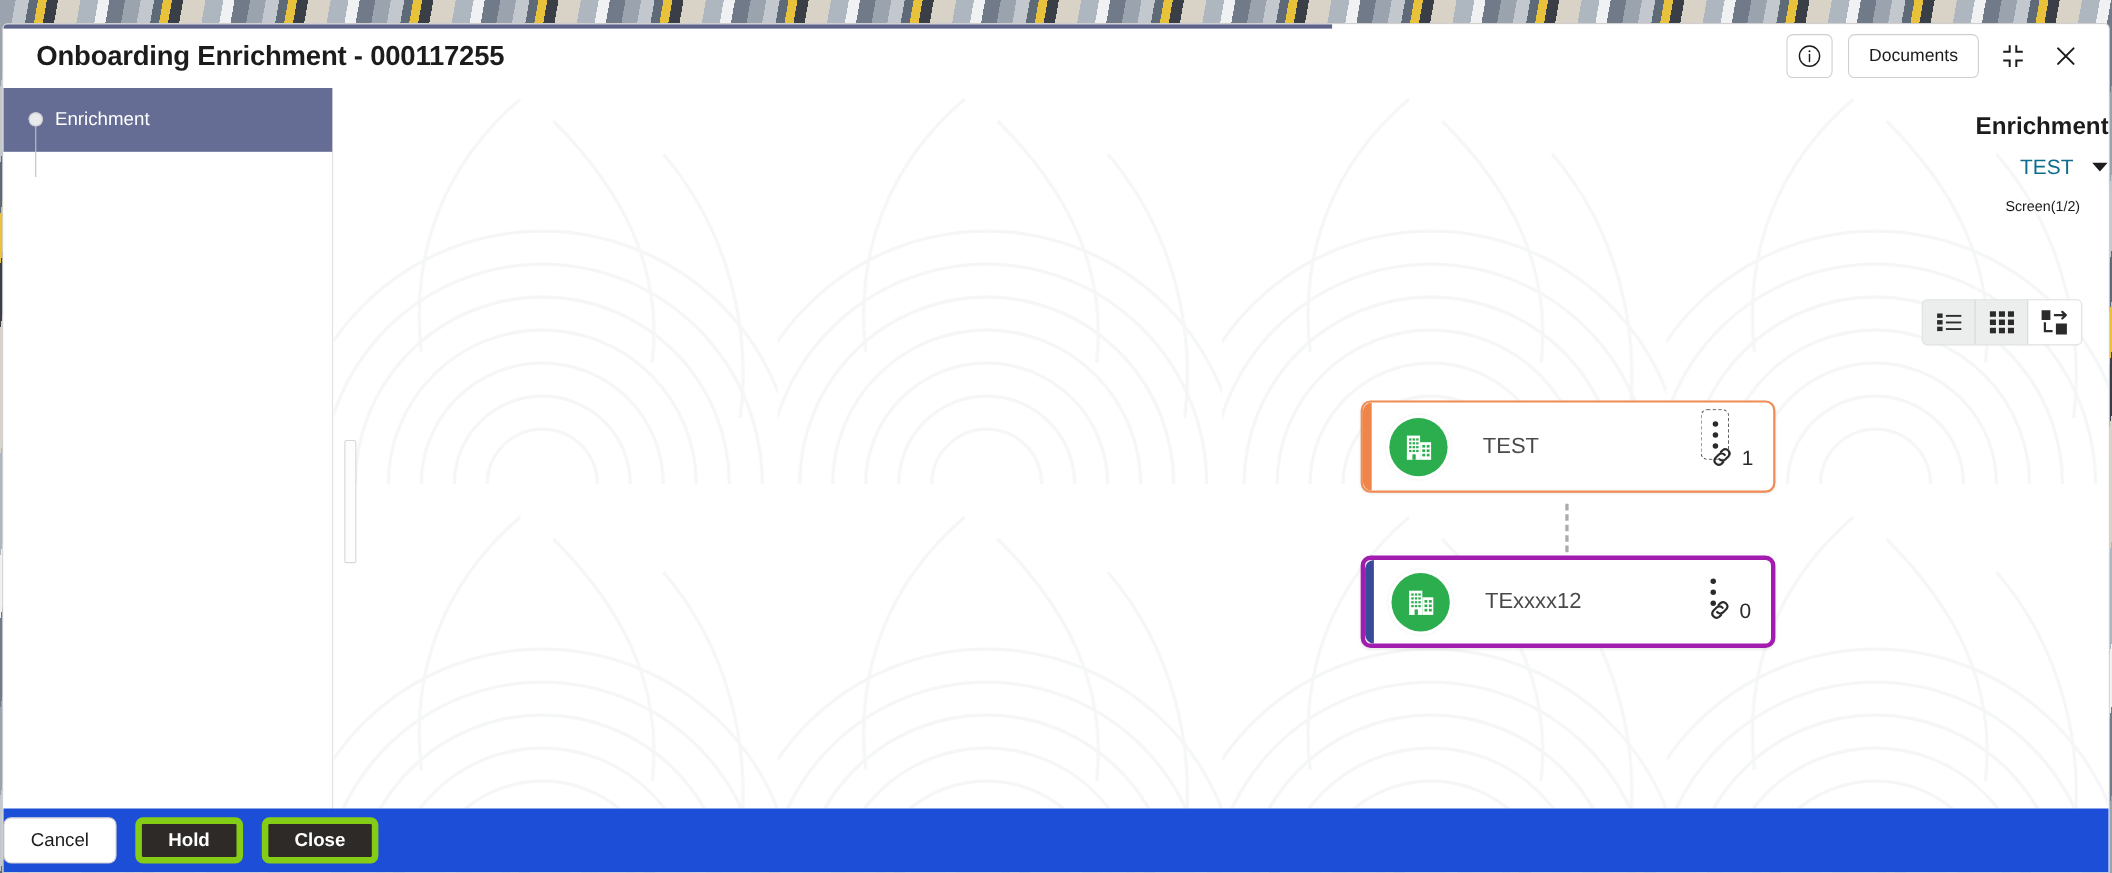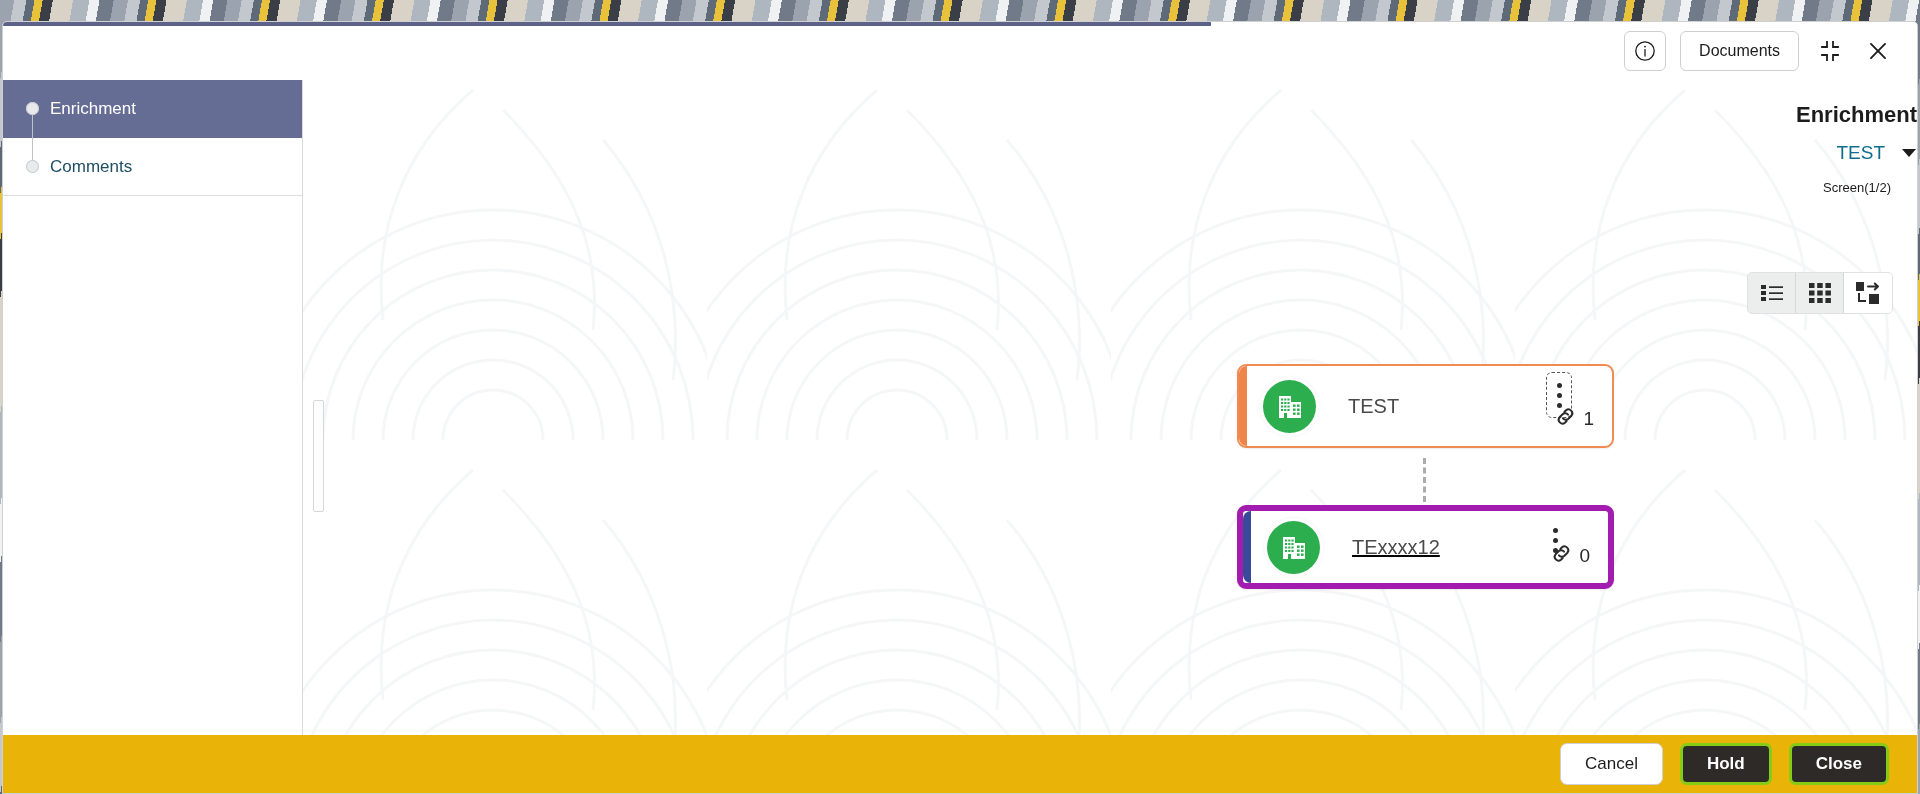--- a/index.html
+++ b/index.html
@@ -237,22 +237,21 @@
     border-radius: 9px;
     display: flex;
     align-items: center;
     cursor: pointer;
     box-shadow: 0 1px 2px rgba(0,0,0,0.07);
   }
   .node.selected {
     border: 2px solid #f08b54;
   }
   .node.plain {
-    border: 6px solid #a21caf;
-    text-decoration: underline;
+    border: 4px solid #a21caf;
   }
   .accent {
     position: absolute;
     left: 0; top: 0;
     width: 8px; height: 100%;
     border-radius: 8px 0 0 8px;
   }
   .accent.orange { background: #f0854a; }
   .accent.blue   { background: #3a4a9b; }
 
@@ -318,59 +317,59 @@
     border-left: 3px dashed #a9abae;
   }
 
   
   #footer {
     position: absolute;
     left: 0; right: 0; bottom: 0;
     height: 58px;
     display: flex;
     align-items: center;
-    justify-content: flex-end;
     gap: 17px;
     padding-right: 28px;
-    background: #eab308;
+    background: #1d4ed8;
     z-index: 6;
   }
   .fbtn {
     height: 42px;
     border-radius: 7px;
     padding: 0 24px;
     font-size: 17px;
     display: flex;
     align-items: center;
     justify-content: center;
     cursor: pointer;
     white-space: nowrap;
   }
   .fbtn.ghost {
     background: #fff;
     border: 1px solid #cfcfcf;
     color: #1c1c1c;
   }
   .fbtn.dark {
     background: #2d2a27;
-    border: 3px solid #84cc16;
+    border: 6px solid #84cc16;
     color: #ffffff;
     font-weight: bold;
   }
 </style>
 </head>
 <body>
 
 <div id="backdrop"></div>
 
 <div id="window">
 
   <div id="topaccent"></div>
 
   <div id="header">
+    <div id="title">Onboarding Enrichment - 000117255</div>
 
     <div id="header-actions">
       <div class="hbtn" id="info-btn">
         <svg width="24" height="24" viewBox="0 0 24 24" fill="none" stroke="#1c1c1c" stroke-width="1.3">
           <circle cx="12" cy="12" r="9.2"></circle>
           <circle cx="12" cy="7.6" r="0.95" fill="#1c1c1c" stroke="none"></circle>
           <path d="M12 10.6 V17" stroke-linecap="round"></path>
         </svg>
       </div>
 
@@ -397,24 +396,20 @@
   <div id="body">
 
     <div id="sidebar">
       <div id="steprail"></div>
 
       <div class="stepitem active">
         <span class="stepdot"></span>
         <span class="steplabel">Enrichment</span>
       </div>
 
-      <div class="stepitem">
-        <span class="stepdot"></span>
-        <span class="steplabel">Comments</span>
-      </div>
     </div>
 
     <div id="main">
 
       <svg id="watermark" viewBox="0 0 1616 745" preserveAspectRatio="none">
         <defs>
           <pattern id="fp" x="0" y="0" width="404" height="380" patternUnits="userSpaceOnUse">
             <g fill="none" stroke="#eceef0" stroke-width="3">
               <path d="M-40 360 A230 230 0 0 1 420 360"></path>
               <path d="M-10 360 A200 200 0 0 1 390 360"></path>

